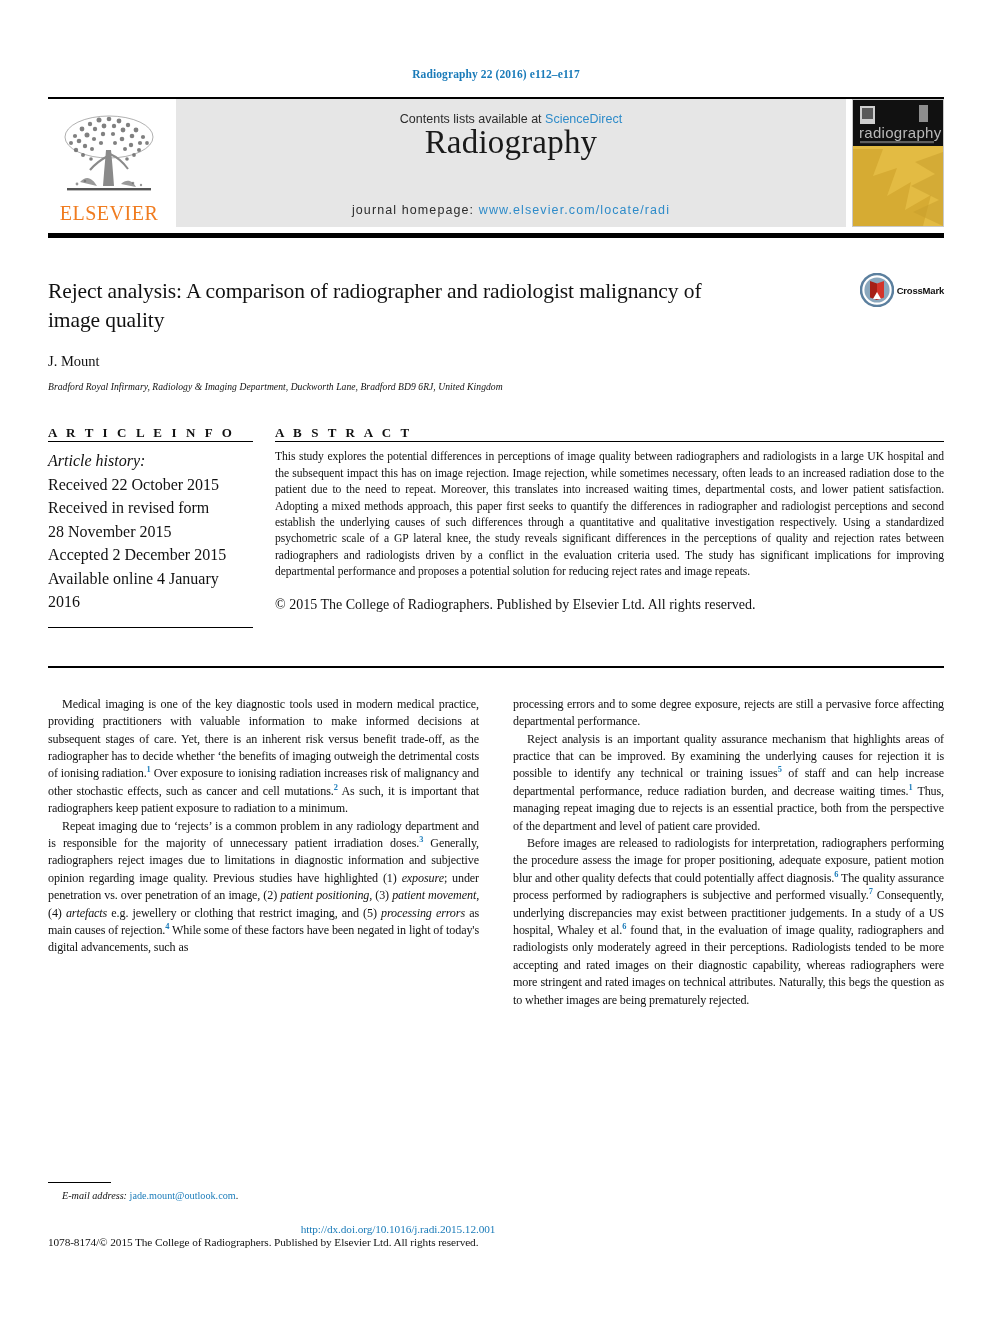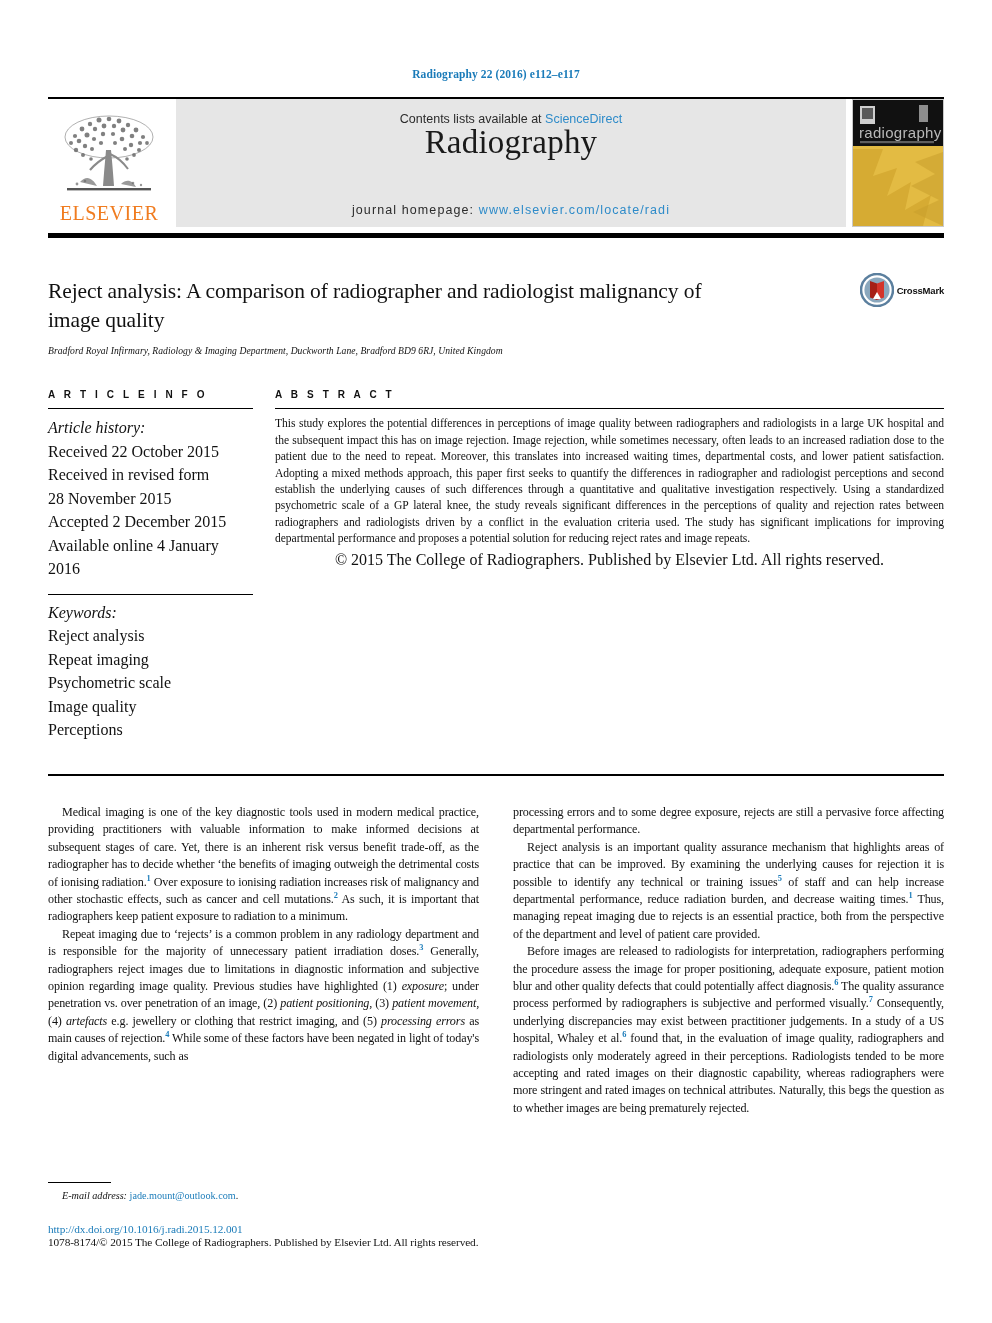--- a/index.html
+++ b/index.html
@@ -159,26 +159,25 @@
 
   
   .info-abstract {
     margin: 33px 48px 0 48px;
     display: flex;
     gap: 22px;
   }
   .col-info { width: 205px; flex: 0 0 205px; }
   .col-abstract { flex: 1 1 auto; }
   .sec-head {
-    font-family: Liberation Sans, sans-serif;
-    font-size: 10px;
+    font-family: Liberation Serif, serif;
+    font-size: 13px;
     font-weight: bold;
     letter-spacing: 3.1px;
     color: #111;
-    margin-bottom: 8px;
   }
   .rule-thin {
     border-top: 1.6px solid #000;
     margin: 0 0 7px 0;
   }
   .info-body {
     font-family: "Liberation Serif", serif;
     font-size: 16px;
     line-height: 1.47;
     color: #111;
@@ -195,23 +194,23 @@
   .abstract-text {
     font-family: "Liberation Serif", serif;
     font-size: 11.6px;
     line-height: 1.42;
     text-align: justify;
     color: #111;
     letter-spacing: -.05px;
   }
   .abstract-copy {
     font-family: "Liberation Serif", serif;
-    font-size: 16px;
-    text-align: center;
-    margin-top: 3px;
+    font-size: 14px;
+    text-align: left;
+    margin-top: 16px;
     color: #111;
   }
 
   
   .body-rule {
     margin: 32px 48px 0 48px;
     border-top: 2.6px solid #000;
   }
 
   
@@ -270,20 +269,21 @@
   .email-line .addr { color: #1a7bb9; }
   .doi-block {
     margin-top: 22px;
     width: 700px;
   }
   .doi-link {
     font-family: "Liberation Serif", serif;
     font-size: 11.3px;
     color: #1a7bb9;
     letter-spacing: -.1px;
+    text-align: center;
   }
   .copyright-line {
     font-family: "Liberation Serif", serif;
     font-size: 11.3px;
     color: #111;
     margin-top: 1px;
     letter-spacing: -.1px;
   }
 </style>
 </head>
@@ -389,46 +389,39 @@
       <svg width="34" height="34" viewBox="0 0 34 34">
         <circle cx="17" cy="17" r="16" fill="#ffffff" stroke="#5b7f9e" stroke-width="2.6"></circle>
         <circle cx="17" cy="17" r="12.6" fill="#8aa7bd"></circle>
         <path d="M10 8 L17 10.5 L17 27 L10 24.5 Z" fill="#a61f16"></path>
         <path d="M24 8 L17 10.5 L17 27 L24 24.5 Z" fill="#d4342a"></path>
         <path d="M17 19 L21 26 L13 26 Z" fill="#ffffff"></path>
       </svg>
       <span class="crossmark-word">CrossMark</span>
     </div>
 
+    <div class="author">J. Mount</div>
     <div class="affiliation">Bradford Royal Infirmary, Radiology &amp; Imaging Department, Duckworth Lane, Bradford BD9 6RJ, United Kingdom</div>
   </div>
 
   <div class="info-abstract">
 
     <div class="col-info">
       <div class="sec-head">A R T I C L E  I N F O</div>
       <div class="rule-thin"></div>
       <div class="info-body">
         <span class="lbl">Article history:</span>
         <span>Received 22 October 2015</span><br>
         <span>Received in revised form</span><br>
         <span>28 November 2015</span><br>
         <span>Accepted 2 December 2015</span><br>
         <span>Available online 4 January 2016</span>
       </div>
       <div class="info-gap"></div>
       <div class="rule-thin2"></div>
-      <div class="info-body">
-        <span class="lbl">Keywords:</span>
-        <span>Reject analysis</span><br>
-        <span>Repeat imaging</span><br>
-        <span>Psychometric scale</span><br>
-        <span>Image quality</span><br>
-        <span>Perceptions</span>
-      </div>
     </div>
 
     <div class="col-abstract">
       <div class="sec-head">A B S T R A C T</div>
       <div class="rule-thin"></div>
       <div class="abstract-text">This study explores the potential differences in perceptions of image quality between radiographers and radiologists in a large UK hospital and the subsequent impact this has on image rejection. Image rejection, while sometimes necessary, often leads to an increased radiation dose to the patient due to the need to repeat. Moreover, this translates into increased waiting times, departmental costs, and lower patient satisfaction. Adopting a mixed methods approach, this paper first seeks to quantify the differences in radiographer and radiologist perceptions and second establish the underlying causes of such differences through a quantitative and qualitative investigation respectively. Using a standardized psychometric scale of a GP lateral knee, the study reveals significant differences in the perceptions of quality and rejection rates between radiographers and radiologists driven by a conflict in the evaluation criteria used. The study has significant implications for improving departmental performance and proposes a potential solution for reducing reject rates and image repeats.</div>
       <div class="abstract-copy">© 2015 The College of Radiographers. Published by Elsevier Ltd. All rights reserved.</div>
     </div>
   </div>
 

